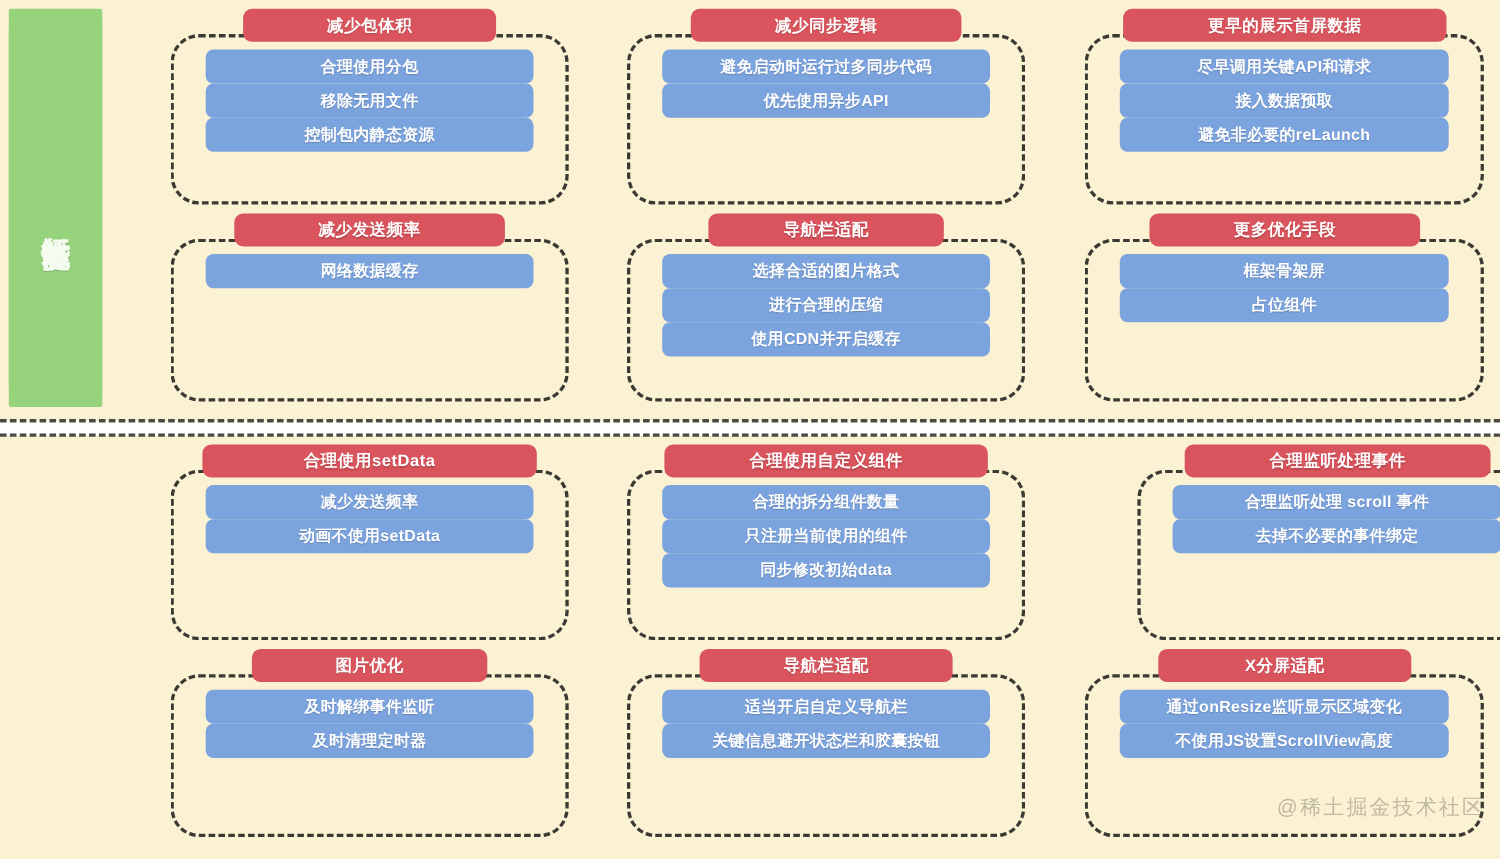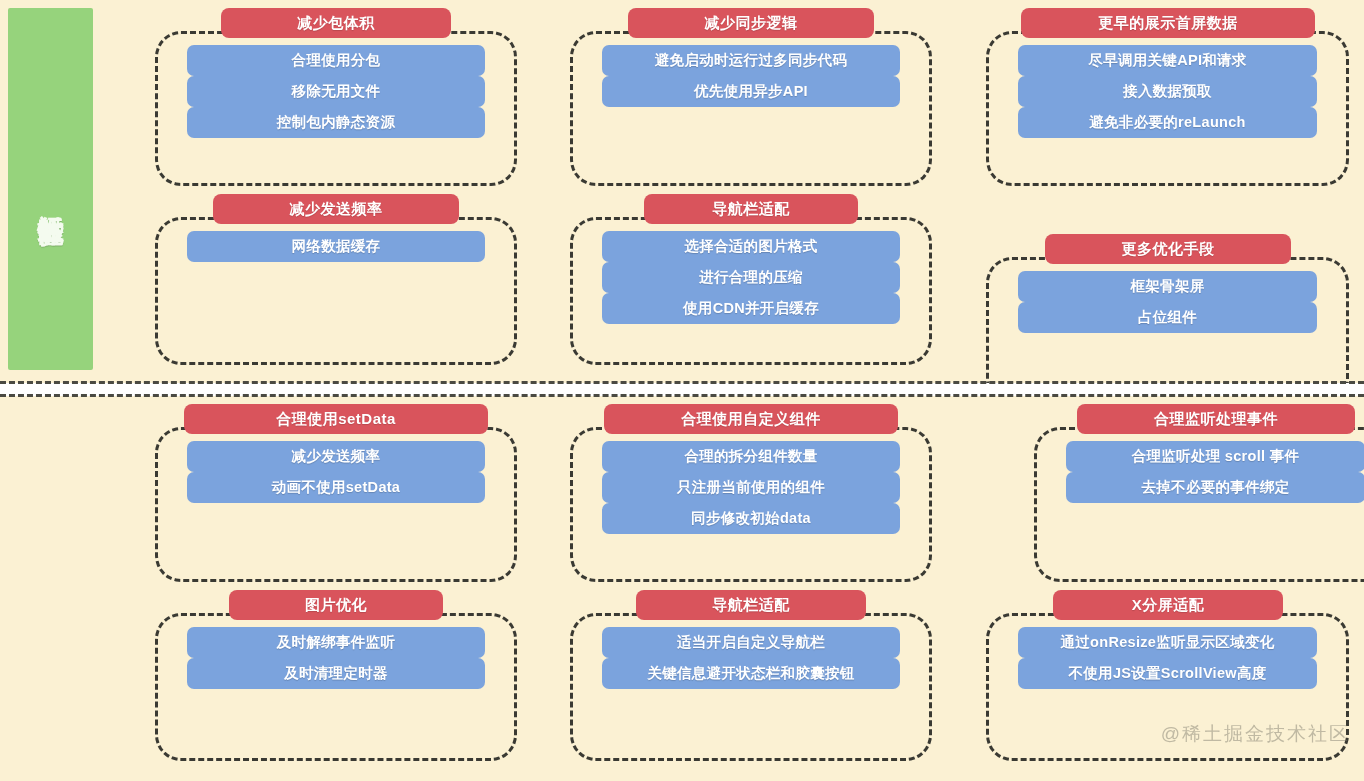--- a/index.html
+++ b/index.html
@@ -147,21 +147,21 @@
       </div>
       <div class="group" style="left: 570px; width: 362px; top: 194px; height: 171px;">
         <div class="group-box" style="top: 23px; height: 148px;"></div>
         <div class="pill" style="left: 74px; width: 214px;">导航栏适配</div>
         <div class="bars" style="top: 37px;">
           <div class="bar">选择合适的图片格式</div>
           <div class="bar">进行合理的压缩</div>
           <div class="bar">使用CDN并开启缓存</div>
         </div>
       </div>
-      <div class="group" style="left: 986px; width: 363px; top: 194px; height: 171px; margin-top: 40px;">
+      <div class="group" style="left: 986px; width: 363px; top: 194px; height: 171px;">
         <div class="group-box" style="top: 23px; height: 148px;"></div>
         <div class="pill" style="left: 59px; width: 246px;">更多优化手段</div>
         <div class="bars" style="top: 37px;">
           <div class="bar">框架骨架屏</div>
           <div class="bar">占位组件</div>
         </div>
       </div>
     </div>
   <div class="band" id="band-bottom">
       <div class="group" style="left: 155px; width: 362px; top: 8px; height: 178px;">

